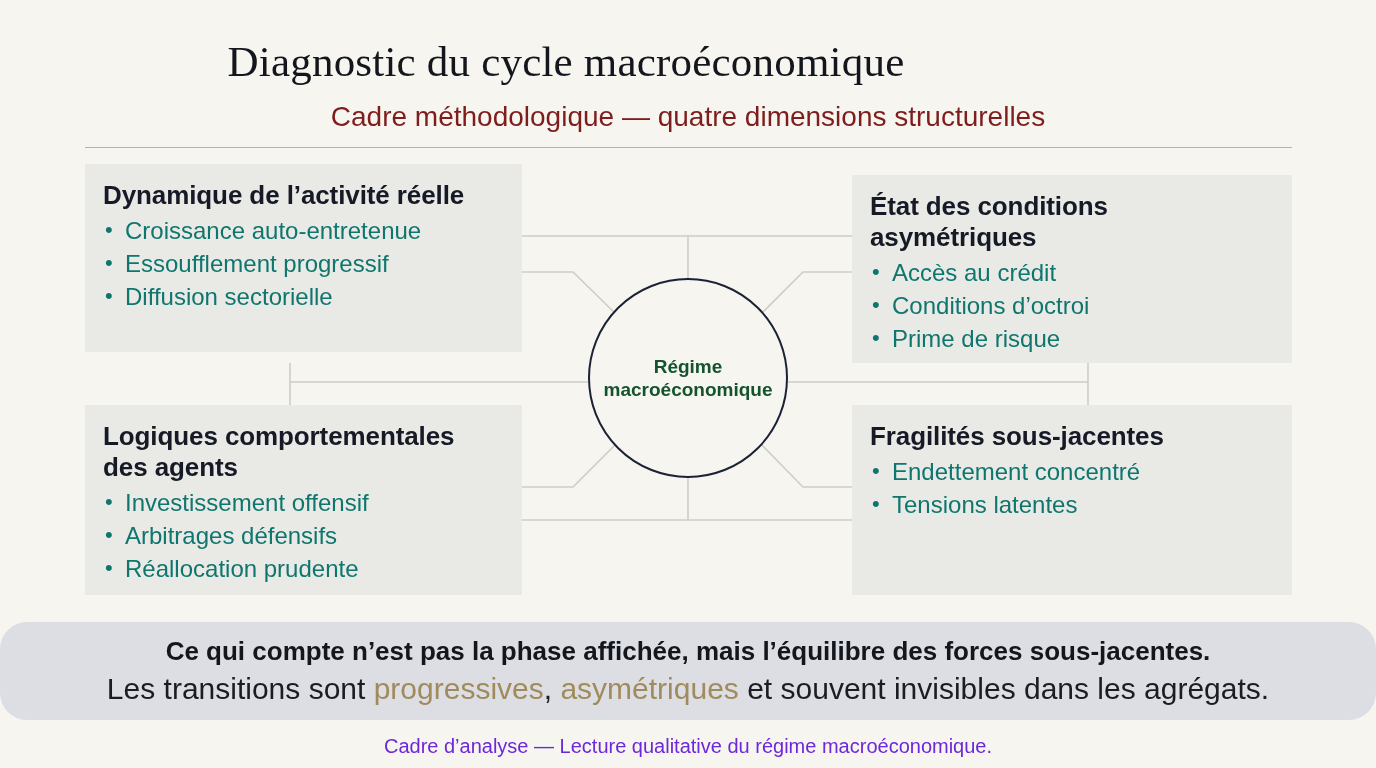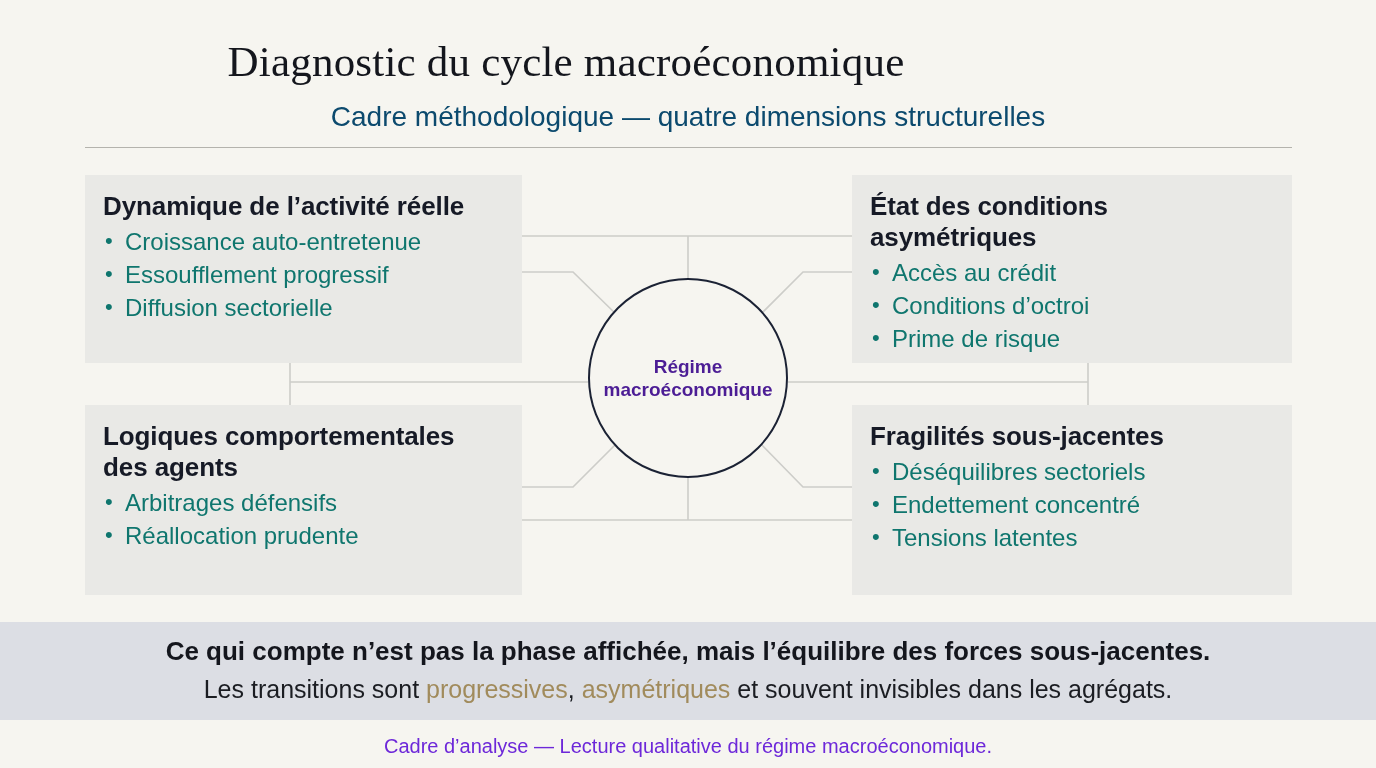--- a/index.html
+++ b/index.html
@@ -33,21 +33,21 @@
   }
   #page-subtitle {
     position: absolute;
     left: 0;
     top: 99px;
     width: 1376px;
     text-align: center;
     font-family: "Liberation Sans", sans-serif;
     font-size: 28px;
     line-height: 36px;
-    color: #0c4a6e;
+    color: #7f1d1d;
     font-weight: 400;
   }
   #header-divider {
     position: absolute;
     left: 85px;
     top: 147px;
     width: 1207px;
     height: 1px;
     background: #b4b3ad;
   }
@@ -62,21 +62,21 @@
     pointer-events: none;
   }
 
   
   .qbox {
     position: absolute;
     background: #E9E9E6;
     box-sizing: border-box;
     padding: 16px 18px 14px 18px;
   }
-  #box-tl { left: 85px;  top: 175px; width: 437px; height: 188px; }
+  #box-tl { left: 85px;  top: 164px; width: 437px; height: 188px; }
   #box-tr { left: 852px; top: 175px; width: 440px; height: 188px; }
   #box-bl { left: 85px;  top: 405px; width: 437px; height: 190px; }
   #box-br { left: 852px; top: 405px; width: 440px; height: 190px; }
 
   .qbox-title {
     font-size: 26px;
     line-height: 31px;
     font-weight: bold;
     color: #161a26;
     margin: 0 0 3px 0;
@@ -124,52 +124,53 @@
     display: flex;
     flex-direction: column;
     align-items: center;
     justify-content: center;
     box-sizing: border-box;
   }
   .hub-line {
     font-size: 19px;
     line-height: 23px;
     font-weight: bold;
-    color: #4c1d95;
+    color: #14532d;
     text-align: center;
     white-space: nowrap;
   }
 
   
   #banner {
     position: absolute;
     left: 0;
     top: 622px;
     width: 1376px;
     height: 98px;
     background: #DCDEE4;
+    border-radius: 27px;
   }
   #banner-line-1 {
     position: absolute;
     left: 0;
     top: 10px;
     width: 1376px;
     text-align: center;
     font-size: 26px;
     line-height: 38px;
     font-weight: bold;
     color: #14161d;
   }
   #banner-line-2 {
     position: absolute;
     left: 0;
     top: 49px;
     width: 1376px;
     text-align: center;
-    font-size: 25px;
+    font-size: 30px;
     line-height: 36px;
     color: #1b1d22;
   }
   .gold { color: #A18B5C; }
 
   
   #footer-caption {
     position: absolute;
     left: 0;
     top: 732px;
@@ -232,29 +233,29 @@
       <li>Accès au crédit</li>
       <li>Conditions d’octroi</li>
       <li>Prime de risque</li>
       <li class="accent">Sélectivité bancaire</li>
     </ul>
   </div>
 
   <div class="qbox" id="box-bl">
     <div class="qbox-title" style="max-width:380px;white-space:normal;">Logiques comportementales des agents</div>
     <ul class="qbox-list">
+      <li>Investissement offensif</li>
       <li>Arbitrages défensifs</li>
       <li>Réallocation prudente</li>
     </ul>
   </div>
 
   <div class="qbox" id="box-br">
     <div class="qbox-title">Fragilités sous-jacentes</div>
     <ul class="qbox-list">
-      <li>Déséquilibres sectoriels</li>
       <li>Endettement concentré</li>
       <li>Tensions latentes</li>
     </ul>
   </div>
 
   <div id="center-hub">
     <div class="hub-line">Régime</div>
     <div class="hub-line">macroéconomique</div>
   </div>
 

